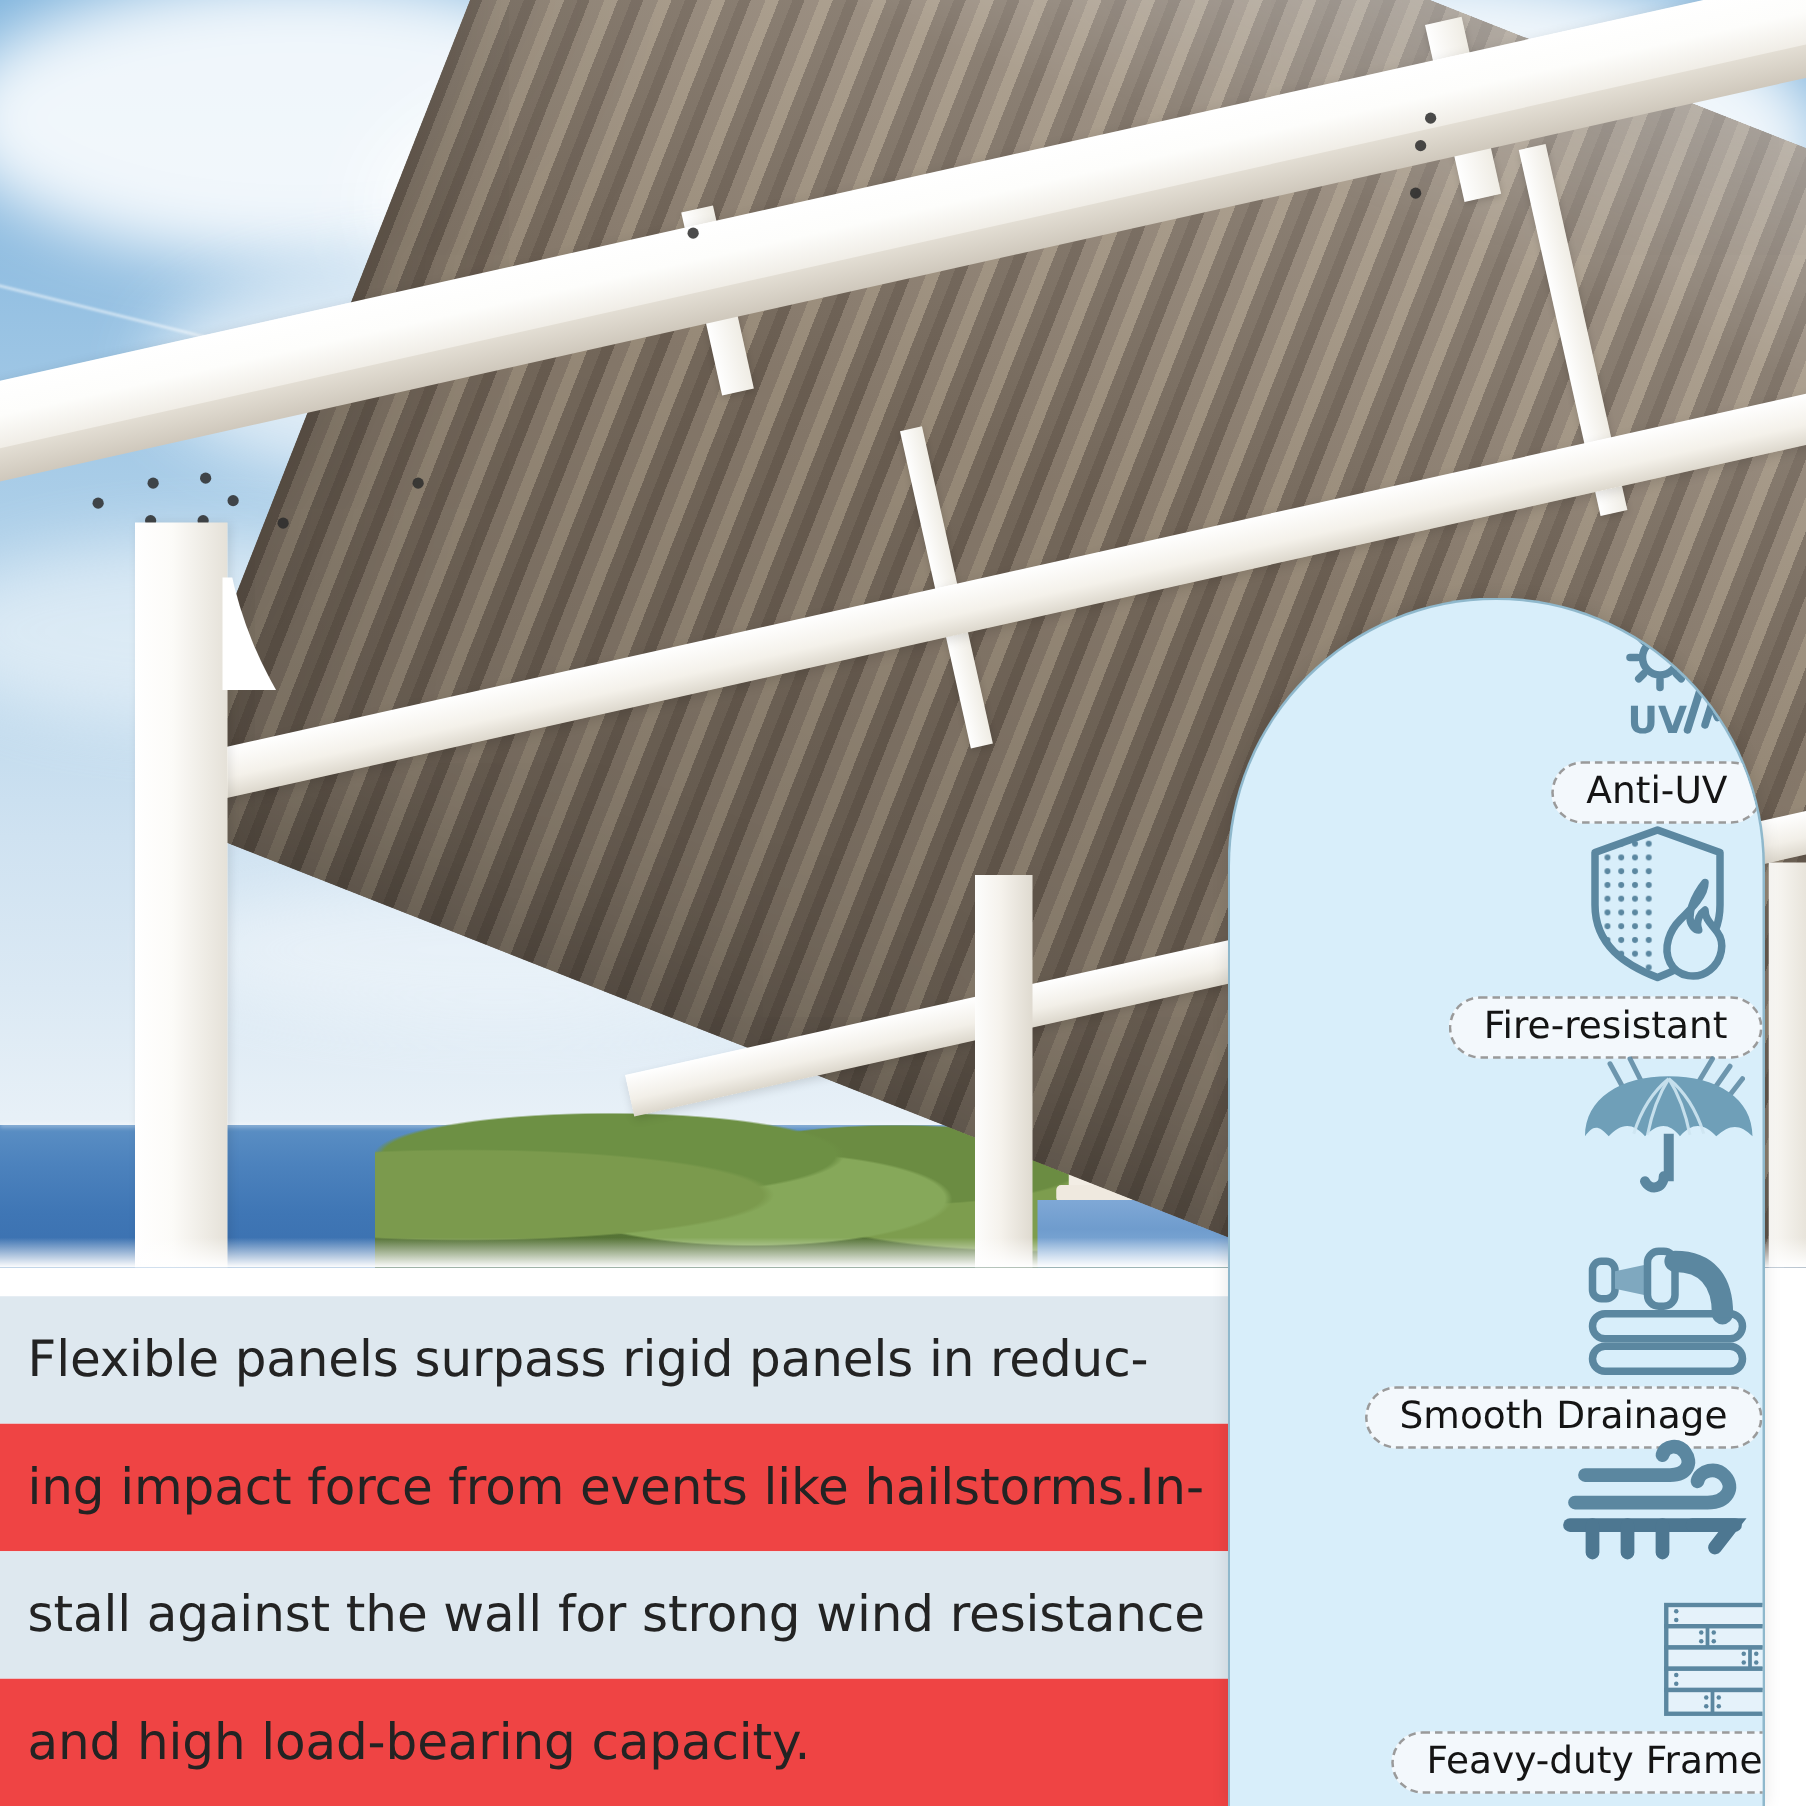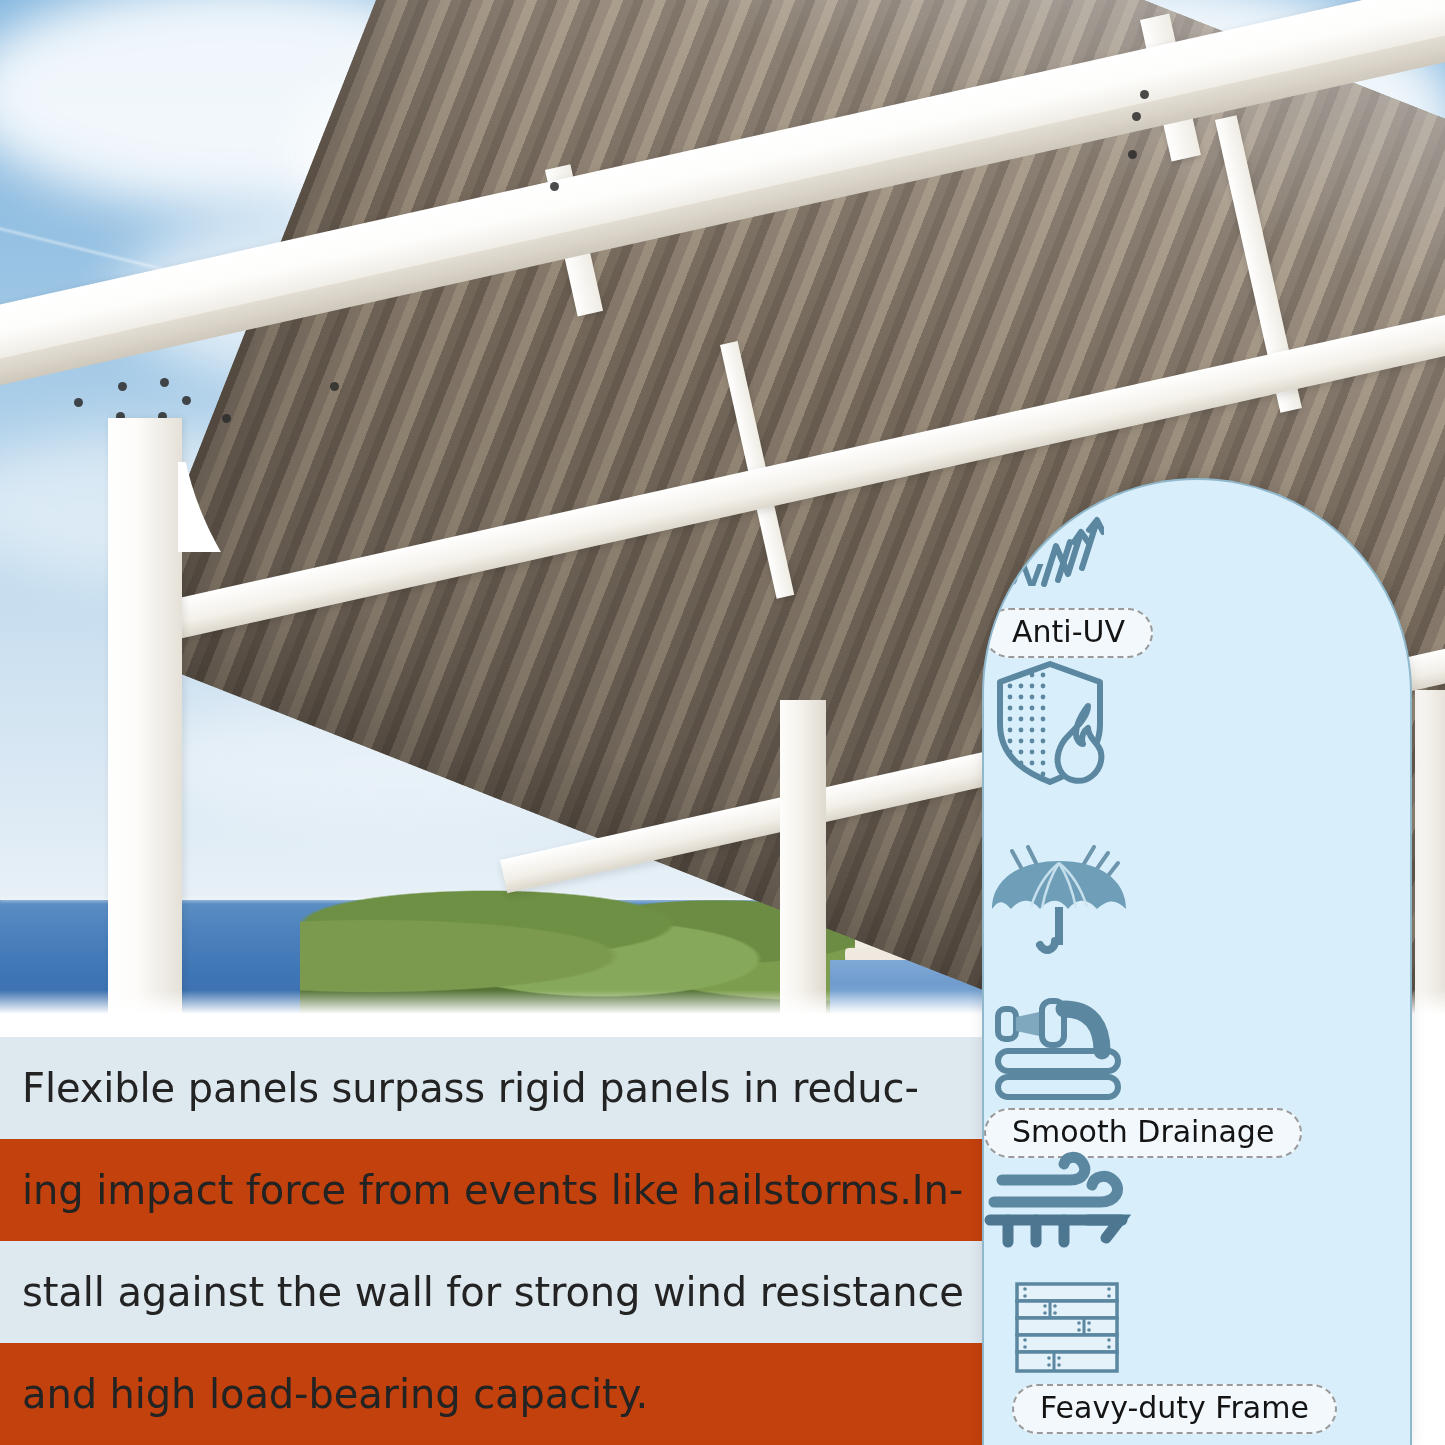--- a/index.html
+++ b/index.html
@@ -123,33 +123,33 @@
 
   
   .textblock{position:absolute;left:0;top:1037px;width:1059px;height:408px;}
   .line{
     display:flex;align-items:center;
     height:102px;padding-left:22px;box-sizing:border-box;
     font-size:40px;color:#232323;letter-spacing:-.1px;
     font-family:"DejaVu Sans","Liberation Sans",sans-serif;
   }
   .line.odd{background:#dee8ef;}
-  .line.even{background:#c2410c;}
+  .line.even{background:#ef4444;}
 
   
   .panel{
     position:absolute;left:982px;top:478px;width:430px;height:967px;
     background:#d8eefa;
     border:2px solid #8fb8cc;border-bottom:none;
     border-radius:215px 215px 0 0;
     box-sizing:border-box;
     overflow:hidden;
     box-shadow:0 0 14px rgba(0,0,0,.10);
   }
-  .feat{position:absolute;left:0;width:100%;display:flex;flex-direction:column;align-items:flex-start;}
+  .feat{position:absolute;left:0;width:100%;display:flex;flex-direction:column;align-items:flex-end;}
   .ficon{display:block;}
   .pill{
     margin-top:4px;
     background:#f3f8fc;
     border:2px dashed #9a9a9a;
     border-radius:999px;
     color:#141414;
     font-size:30px;
     font-family:"DejaVu Sans","Liberation Sans",sans-serif;
     padding:5px 26px 7px 26px;
@@ -274,20 +274,21 @@
             </clipPath>
           </defs>
           <g clip-path="url(#shieldhalf)">
               <rect x="0" y="0" width="150" height="128" fill="url(#dots)"></rect>
             </g>
           <path d="M66 4 L16 22 L16 64 C16 96 40 112 66 122 C92 112 116 96 116 64 L116 22 Z" fill="none" stroke="#5b87a0" stroke-width="6" stroke-linejoin="round"></path>
           <path d="M104 46 C104 46 92 60 92 74 C92 80 96 84 99 84 C96 76 101 70 104 68 C104 76 110 80 114 86
                    C120 94 118 108 108 116 C98 124 82 122 76 110 C70 98 76 84 84 76 C94 66 104 56 104 46 Z" fill="#d8eefa" stroke="#5b87a0" stroke-width="6" stroke-linejoin="round"></path>
         </svg>
       </span>
+      <span class="pill">Fire-resistant</span>
     </div>
 
     <div class="feat" style="top:365px;">
       <span class="ficon">
         <svg width="150" height="110" viewBox="0 0 150 110">
           <g stroke="#5b87a0" stroke-width="4" stroke-linecap="round" opacity=".85">
             <line x1="28" y1="6" x2="40" y2="28"></line>
             <line x1="44" y1="2" x2="54" y2="22"></line>
             <line x1="98" y1="22" x2="110" y2="2"></line>
             <line x1="110" y1="28" x2="124" y2="8"></line>

